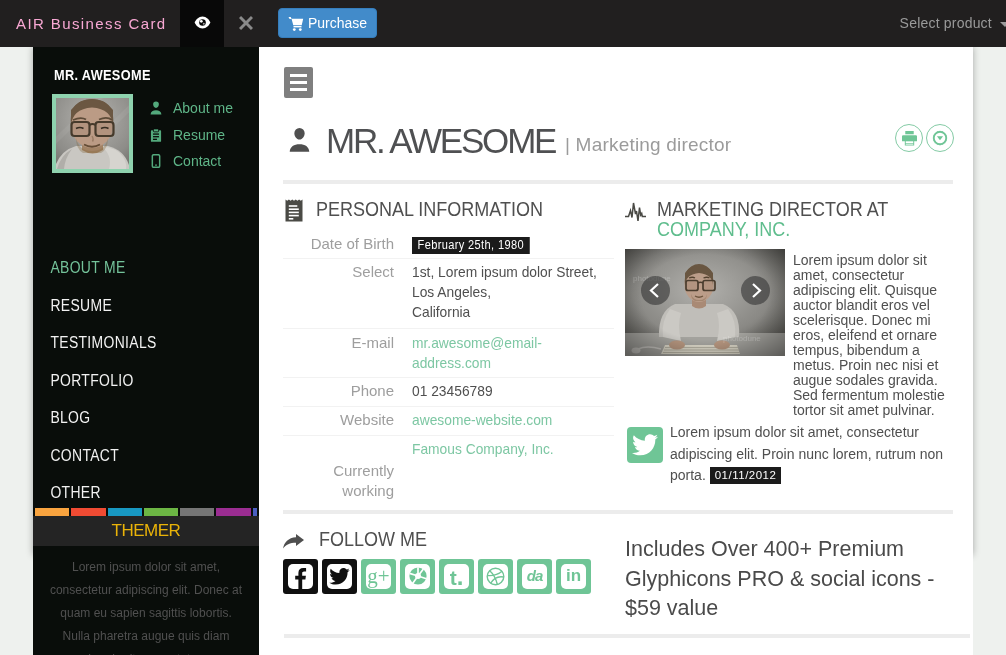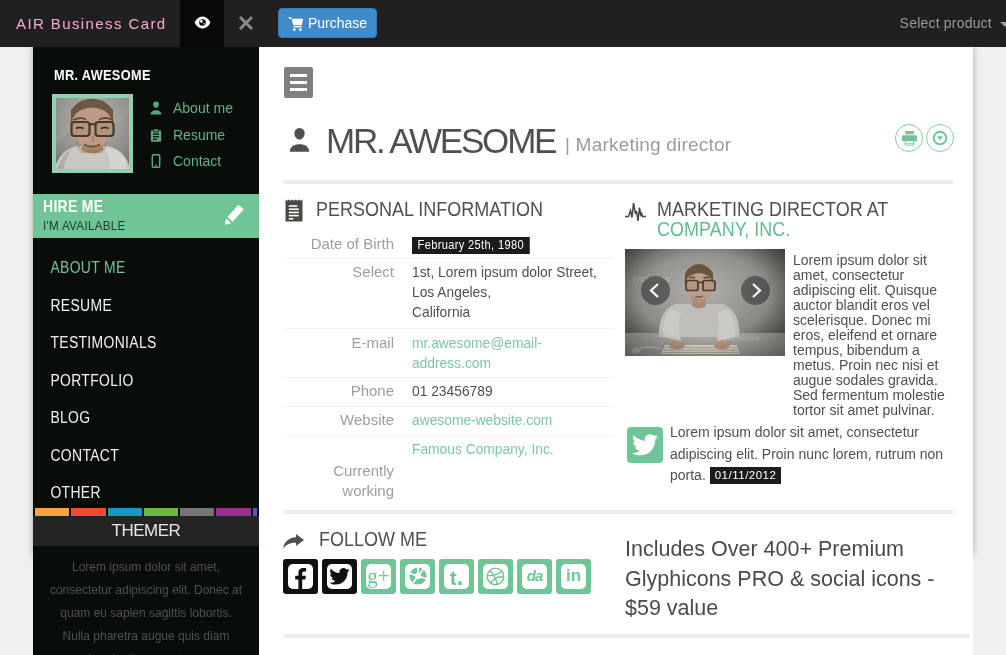--- a/index.html
+++ b/index.html
@@ -26,21 +26,21 @@
 .sb-link svg{vertical-align:-2px;margin-right:10px}
 .hireme{position:absolute;left:0;top:147px;width:226px;height:44px;background:#6fc596}
 .hireme .t1{position:absolute;left:10px;top:4px;color:#fff;font-size:16px;font-weight:bold;letter-spacing:.4px;transform:scaleX(.87);transform-origin:0 0}
 .hireme .t2{position:absolute;left:10px;top:24px;color:#1d3a2b;font-size:13px;letter-spacing:.3px;transform:scaleX(.9);transform-origin:0 0}
 .hireme svg{position:absolute;left:189px;top:9px}
 .menu{position:absolute;left:0;top:202px;width:226px}
 .menu a{display:block;height:37.5px;line-height:37.5px;padding-left:20px;color:#f2f2f2;font-size:16px;letter-spacing:.4px;transform:scaleX(.87);transform-origin:0 50%}
 .menu a.act{color:#74c39a}
 .cbar{position:absolute;left:2px;top:461px;width:224px;height:8px;font-size:0}
 .cbar span{display:inline-block;height:8px;margin-right:2px}
-.themer{position:absolute;left:0;top:469px;width:226px;height:30px;background:#242424;color:#e5e5e5;text-align:center;line-height:30px;font-size:17px;letter-spacing:-.5px}
+.themer{position:absolute;left:0;top:469px;width:226px;height:30px;background:#242424;color:#eab308;text-align:center;line-height:30px;font-size:17px;letter-spacing:-.5px}
 .sb-lorem{position:absolute;left:0;top:509px;width:226px;color:#505050;font-size:12px;line-height:23px;text-align:center}
 
 .hamb{position:absolute;left:25px;top:20px;width:29px;height:31px;background:#7f7f7f;border-radius:2px}
 .hamb i{position:absolute;left:6px;width:17px;height:3px;background:#fff}
 .hdr-icon{position:absolute;left:29px;top:79px}
 .hdr-title{position:absolute;left:67px;top:74px;font-size:35px;color:#4f5052;letter-spacing:-2.2px}
 .hdr-sub{position:absolute;left:306px;top:87px;font-size:19px;color:#9b9b9b;letter-spacing:.2px}
 .circ{position:absolute;width:28px;height:28px;border:1px solid #84cba5;border-radius:50%;top:77px}
 .rule{position:absolute;height:4px;background:#ececec}
 .sec-title{position:absolute;font-size:20px;line-height:19.5px;color:#4f4f4f;white-space:nowrap;transform:scaleX(.9);transform-origin:0 0}
@@ -116,31 +116,20 @@
           <path fill="#53a97c" d="M3 2.5h10a.8.8 0 0 1 .8.8V15a.8.8 0 0 1-.8.8H3a.8.8 0 0 1-.8-.8V3.3a.8.8 0 0 1 .8-.8z"></path>
           <rect x="5" y="1" width="6" height="3.4" rx="1" fill="#53a97c" stroke="#090d0a" stroke-width="1"></rect>
           <rect x="4.6" y="6.2" width="6.8" height="1.5" fill="#090d0a"></rect>
           <rect x="4.6" y="9.2" width="6.8" height="1.5" fill="#090d0a"></rect>
           <rect x="4.6" y="12.2" width="4.5" height="1.5" fill="#090d0a"></rect>
         </svg>Resume</a>
     <a class="sb-link" style="top:106px"><svg width="14" height="14" viewBox="0 0 16 16">
           <rect x="3.8" y="0.8" width="8.4" height="14.4" rx="1.6" fill="none" stroke="#53a97c" stroke-width="1.7"></rect>
           <circle cx="8" cy="12.6" r="1" fill="#53a97c"></circle>
         </svg>Contact</a>
-    <div class="hireme">
-      <div class="t1">HIRE ME</div>
-      <div class="t2">I'M AVAILABLE</div>
-      <svg width="23" height="27" viewBox="0 0 23 27">
-          <g transform="rotate(43 11 13)">
-            <rect x="7.5" y="1" width="7" height="16.5" fill="#fff"></rect>
-            <path d="M7.5 19.5 L11 25 L14.5 19.5 Z" fill="#fff"></path>
-            <rect x="7.5" y="18" width="7" height="1" fill="#6fc596"></rect>
-          </g>
-        </svg>
-    </div>
     <div class="menu">
       <a class="act">ABOUT ME</a>
       <a>RESUME</a>
       <a>TESTIMONIALS</a>
       <a>PORTFOLIO</a>
       <a>BLOG</a>
       <a>CONTACT</a>
       <a>OTHER</a>
     </div>
     <div class="cbar">

